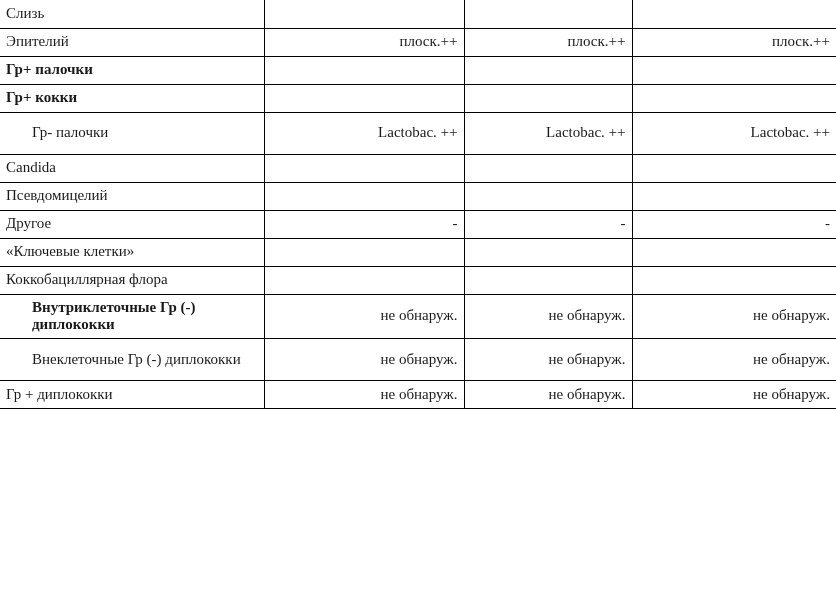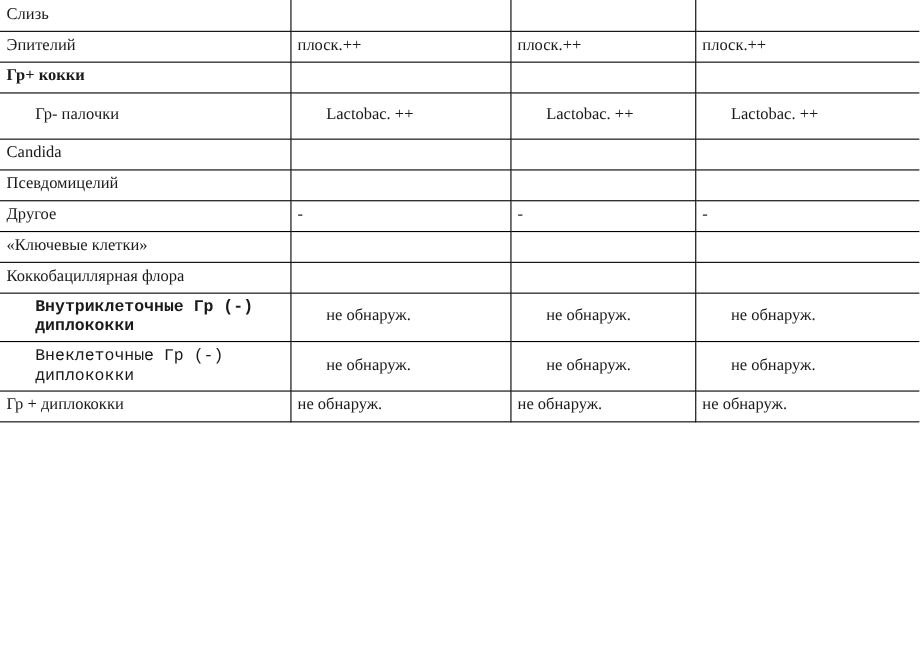--- a/index.html
+++ b/index.html
@@ -48,25 +48,25 @@
   }
   table.lab-table tr td:last-child {
     border-right: none;
   }
   td.label {
     text-align: left;
     padding-left: 2px;
     white-space: pre-line;
   }
   td.val {
-    text-align: left;
+    text-align: right;
     margin-left: 28px;
   }
   .bold { font-weight: bold; }
-  .two-line { line-height: 1.12; font-family: Liberation Mono, monospace; }
+  .two-line { line-height: 1.12; }
   tr.tall td { height: 42px; padding-left: 32px; }
   tr.first td { border-top: none; }
 </style>
 </head>
 <body>
 
 <div class="sheet">
   <table class="lab-table">
     <colgroup>
       <col class="c0">
@@ -79,20 +79,26 @@
         <td class="label">Слизь</td>
         <td class="val"></td>
         <td class="val"></td>
         <td class="val"></td>
       </tr>
       <tr>
         <td class="label">Эпителий</td>
         <td class="val">плоск.++</td>
         <td class="val">плоск.++</td>
         <td class="val">плоск.++</td>
+      </tr>
+      <tr>
+        <td class="label bold">Гр+ палочки</td>
+        <td class="val"></td>
+        <td class="val"></td>
+        <td class="val"></td>
       </tr>
       <tr>
         <td class="label bold">Гр+ кокки</td>
         <td class="val"></td>
         <td class="val"></td>
         <td class="val"></td>
       </tr>
       <tr class="tall">
         <td class="label">Гр- палочки</td>
         <td class="val">Lactobac. ++</td>

